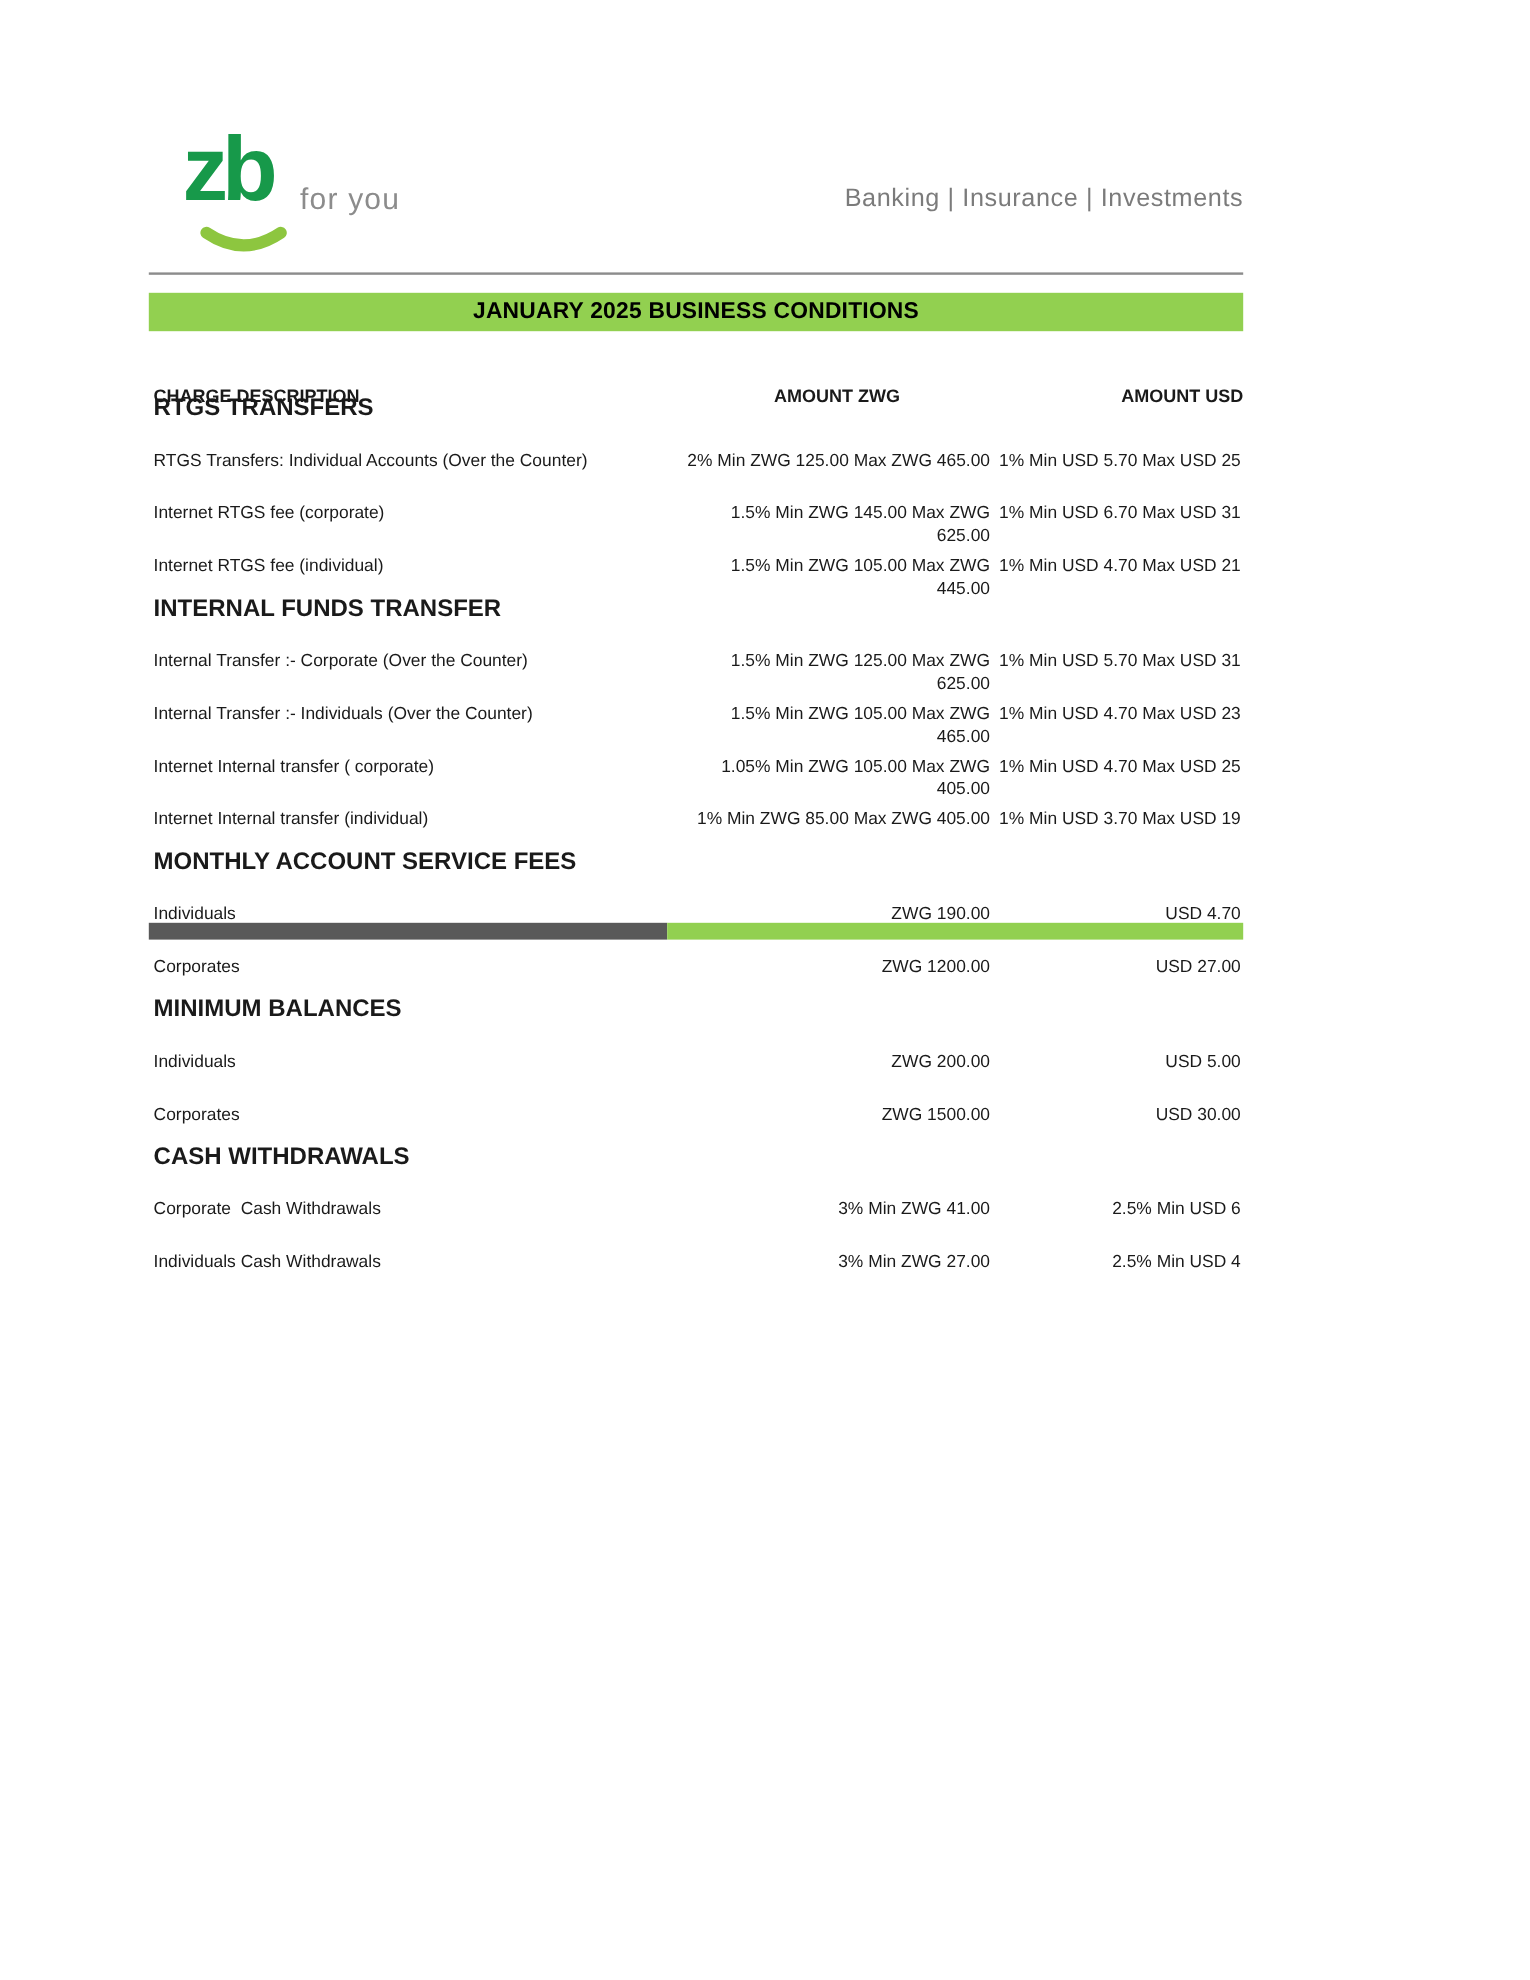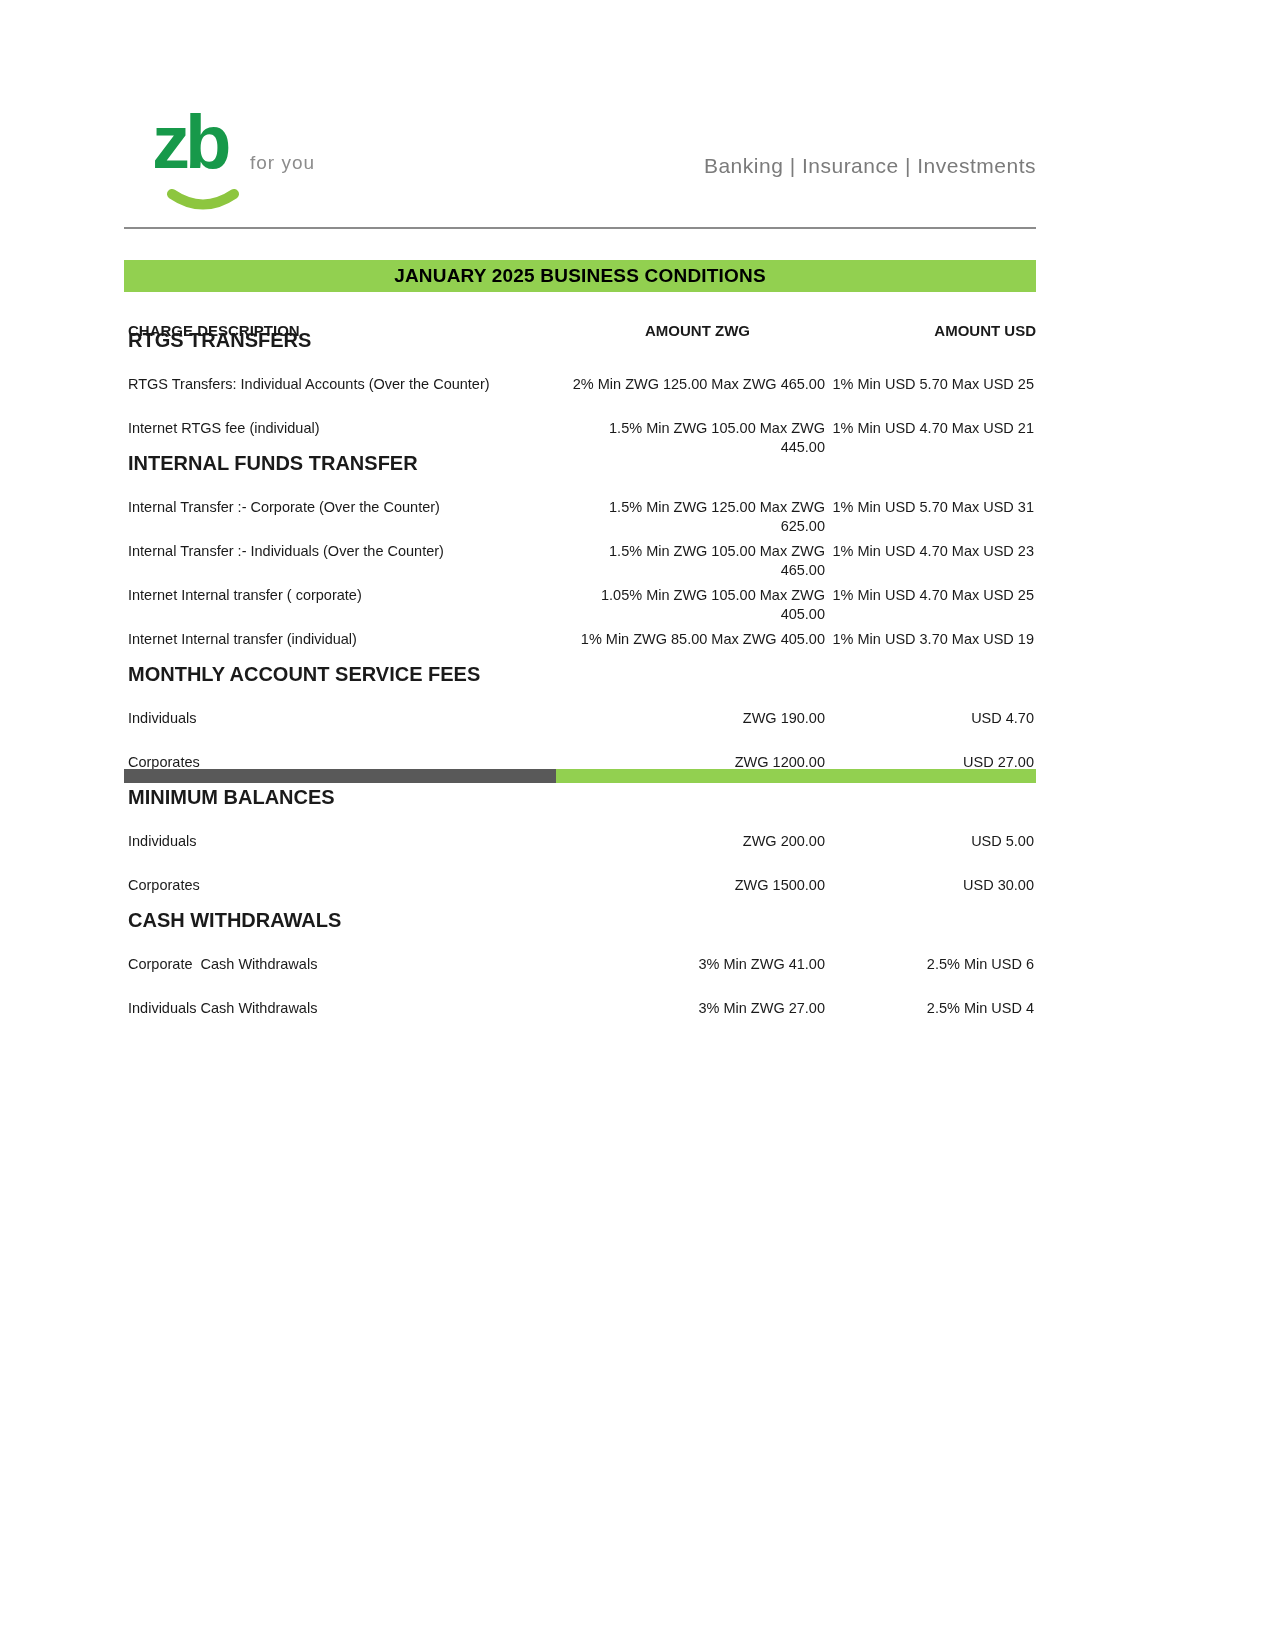--- a/index.html
+++ b/index.html
@@ -20,32 +20,32 @@
   
   .header{position:absolute;left:124px;top:118px;width:912px;height:100px;}
   .logo{position:absolute;left:28px;top:0;width:220px;height:100px;}
   .logo-zb{
     position:absolute;left:0;top:-14px;
     font-size:76px;font-weight:bold;letter-spacing:-5px;
     color:var(--logo-green-dark);line-height:1;
   }
   .logo-tagline{
     position:absolute;left:98px;top:34px;
-    font-size:19px;color:#8c8c8c;letter-spacing:1px;
+    font-size:25px;color:#8c8c8c;letter-spacing:1px;
   }
   .logo-smile{position:absolute;left:14px;top:70px;}
   .services{
     position:absolute;right:0;top:36px;
     font-size:21px;color:var(--gray-text);letter-spacing:0.5px;
   }
 
   
   .rule{position:absolute;left:124px;top:227px;width:912px;height:2px;background:#8c8c8c;}
   .banner{
-    position:absolute;left:124px;top:260px;width:912px;height:32px;
+    position:absolute;left:124px;top:244px;width:912px;height:32px;
     background:var(--banner-green);
     text-align:center;line-height:32px;
     font-weight:bold;font-size:19px;color:#000;letter-spacing:0.2px;
   }
 
   
   .grid-cols{display:grid;grid-template-columns:446px 255px 211px;margin-top:25px;}
   .table-head{
     position:absolute;left:124px;top:296px;width:912px;
     font-weight:bold;font-size:15px;height:20px;line-height:20px;
@@ -92,20 +92,25 @@
     <div class="th-usd">AMOUNT USD</div>
   </div>
 
   <div class="sections">
       <div class="section">
         <div class="section-title">RTGS TRANSFERS</div>
         <div class="row grid-cols">
           <div class="cell-desc">RTGS Transfers: Individual Accounts (Over the Counter)</div>
           <div class="cell-zwg">2% Min ZWG 125.00 Max ZWG 465.00</div>
           <div class="cell-usd">1% Min USD 5.70 Max USD 25</div>
+        </div>
+        <div class="row grid-cols">
+          <div class="cell-desc">Internet RTGS fee (corporate)</div>
+          <div class="cell-zwg">1.5% Min ZWG 145.00 Max ZWG 625.00</div>
+          <div class="cell-usd">1% Min USD 6.70 Max USD 31</div>
         </div>
         <div class="row grid-cols">
           <div class="cell-desc">Internet RTGS fee (individual)</div>
           <div class="cell-zwg">1.5% Min ZWG 105.00 Max ZWG 445.00</div>
           <div class="cell-usd">1% Min USD 4.70 Max USD 21</div>
         </div>
       </div>
       <div class="section">
         <div class="section-title">INTERNAL FUNDS TRANSFER</div>
         <div class="row grid-cols">

